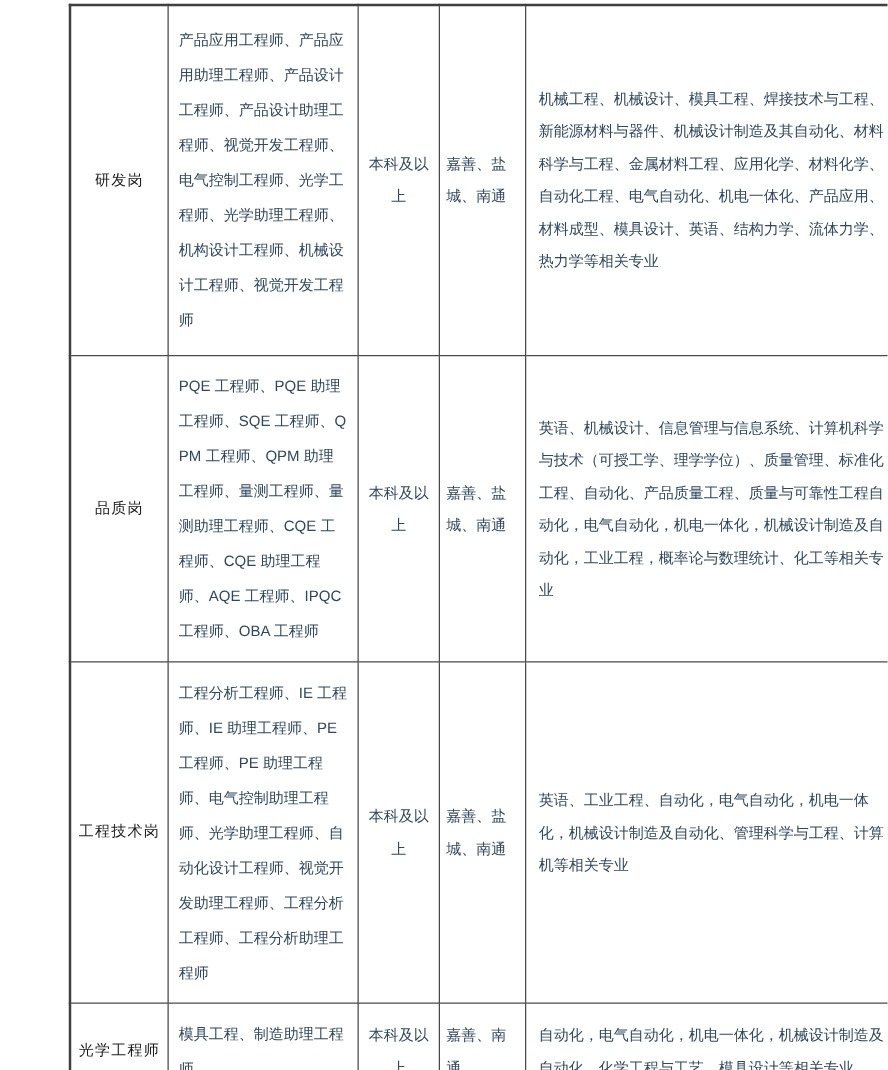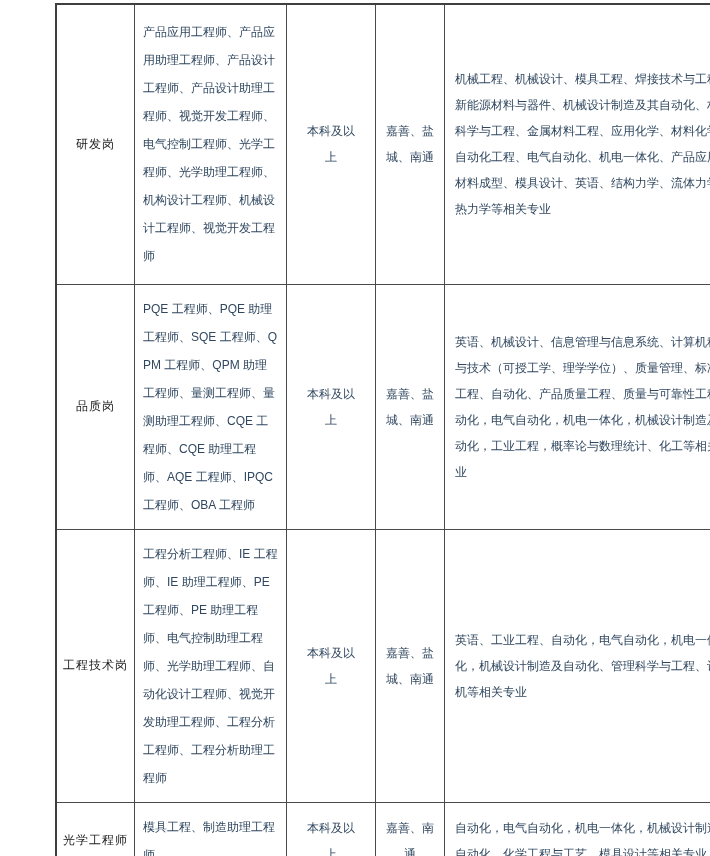--- a/index.html
+++ b/index.html
@@ -29,22 +29,22 @@
       word-break: break-all;
     }
     td.cat {
       text-align: center;
       font-weight: normal;
       color: #1a1a1a;
       font-size: 12px;
       letter-spacing: 1px;
     }
     td.pos { padding: 10px 8px;  line-height: 28px; text-align: left; }
-    td.edu { padding: 2px 20px;   line-height: 26px; text-align: center; }
-    td.loc { padding: 2px 5px;   line-height: 26px; text-align: center; }
+    td.edu { padding: 2px 8px;   line-height: 26px; text-align: center; }
+    td.loc { padding: 2px 5px;   line-height: 26px; text-align: left; }
     td.maj { padding: 10px 10px; line-height: 26px; text-align: left; }
     tr.row1 { height: 280px; }
     tr.row2 { height: 220px; }
     tr.row3 { height: 215px; }
     tr.row4 { height: 71px; }
   </style>
 </head>
 <body>
 
 <table class="recruit">

